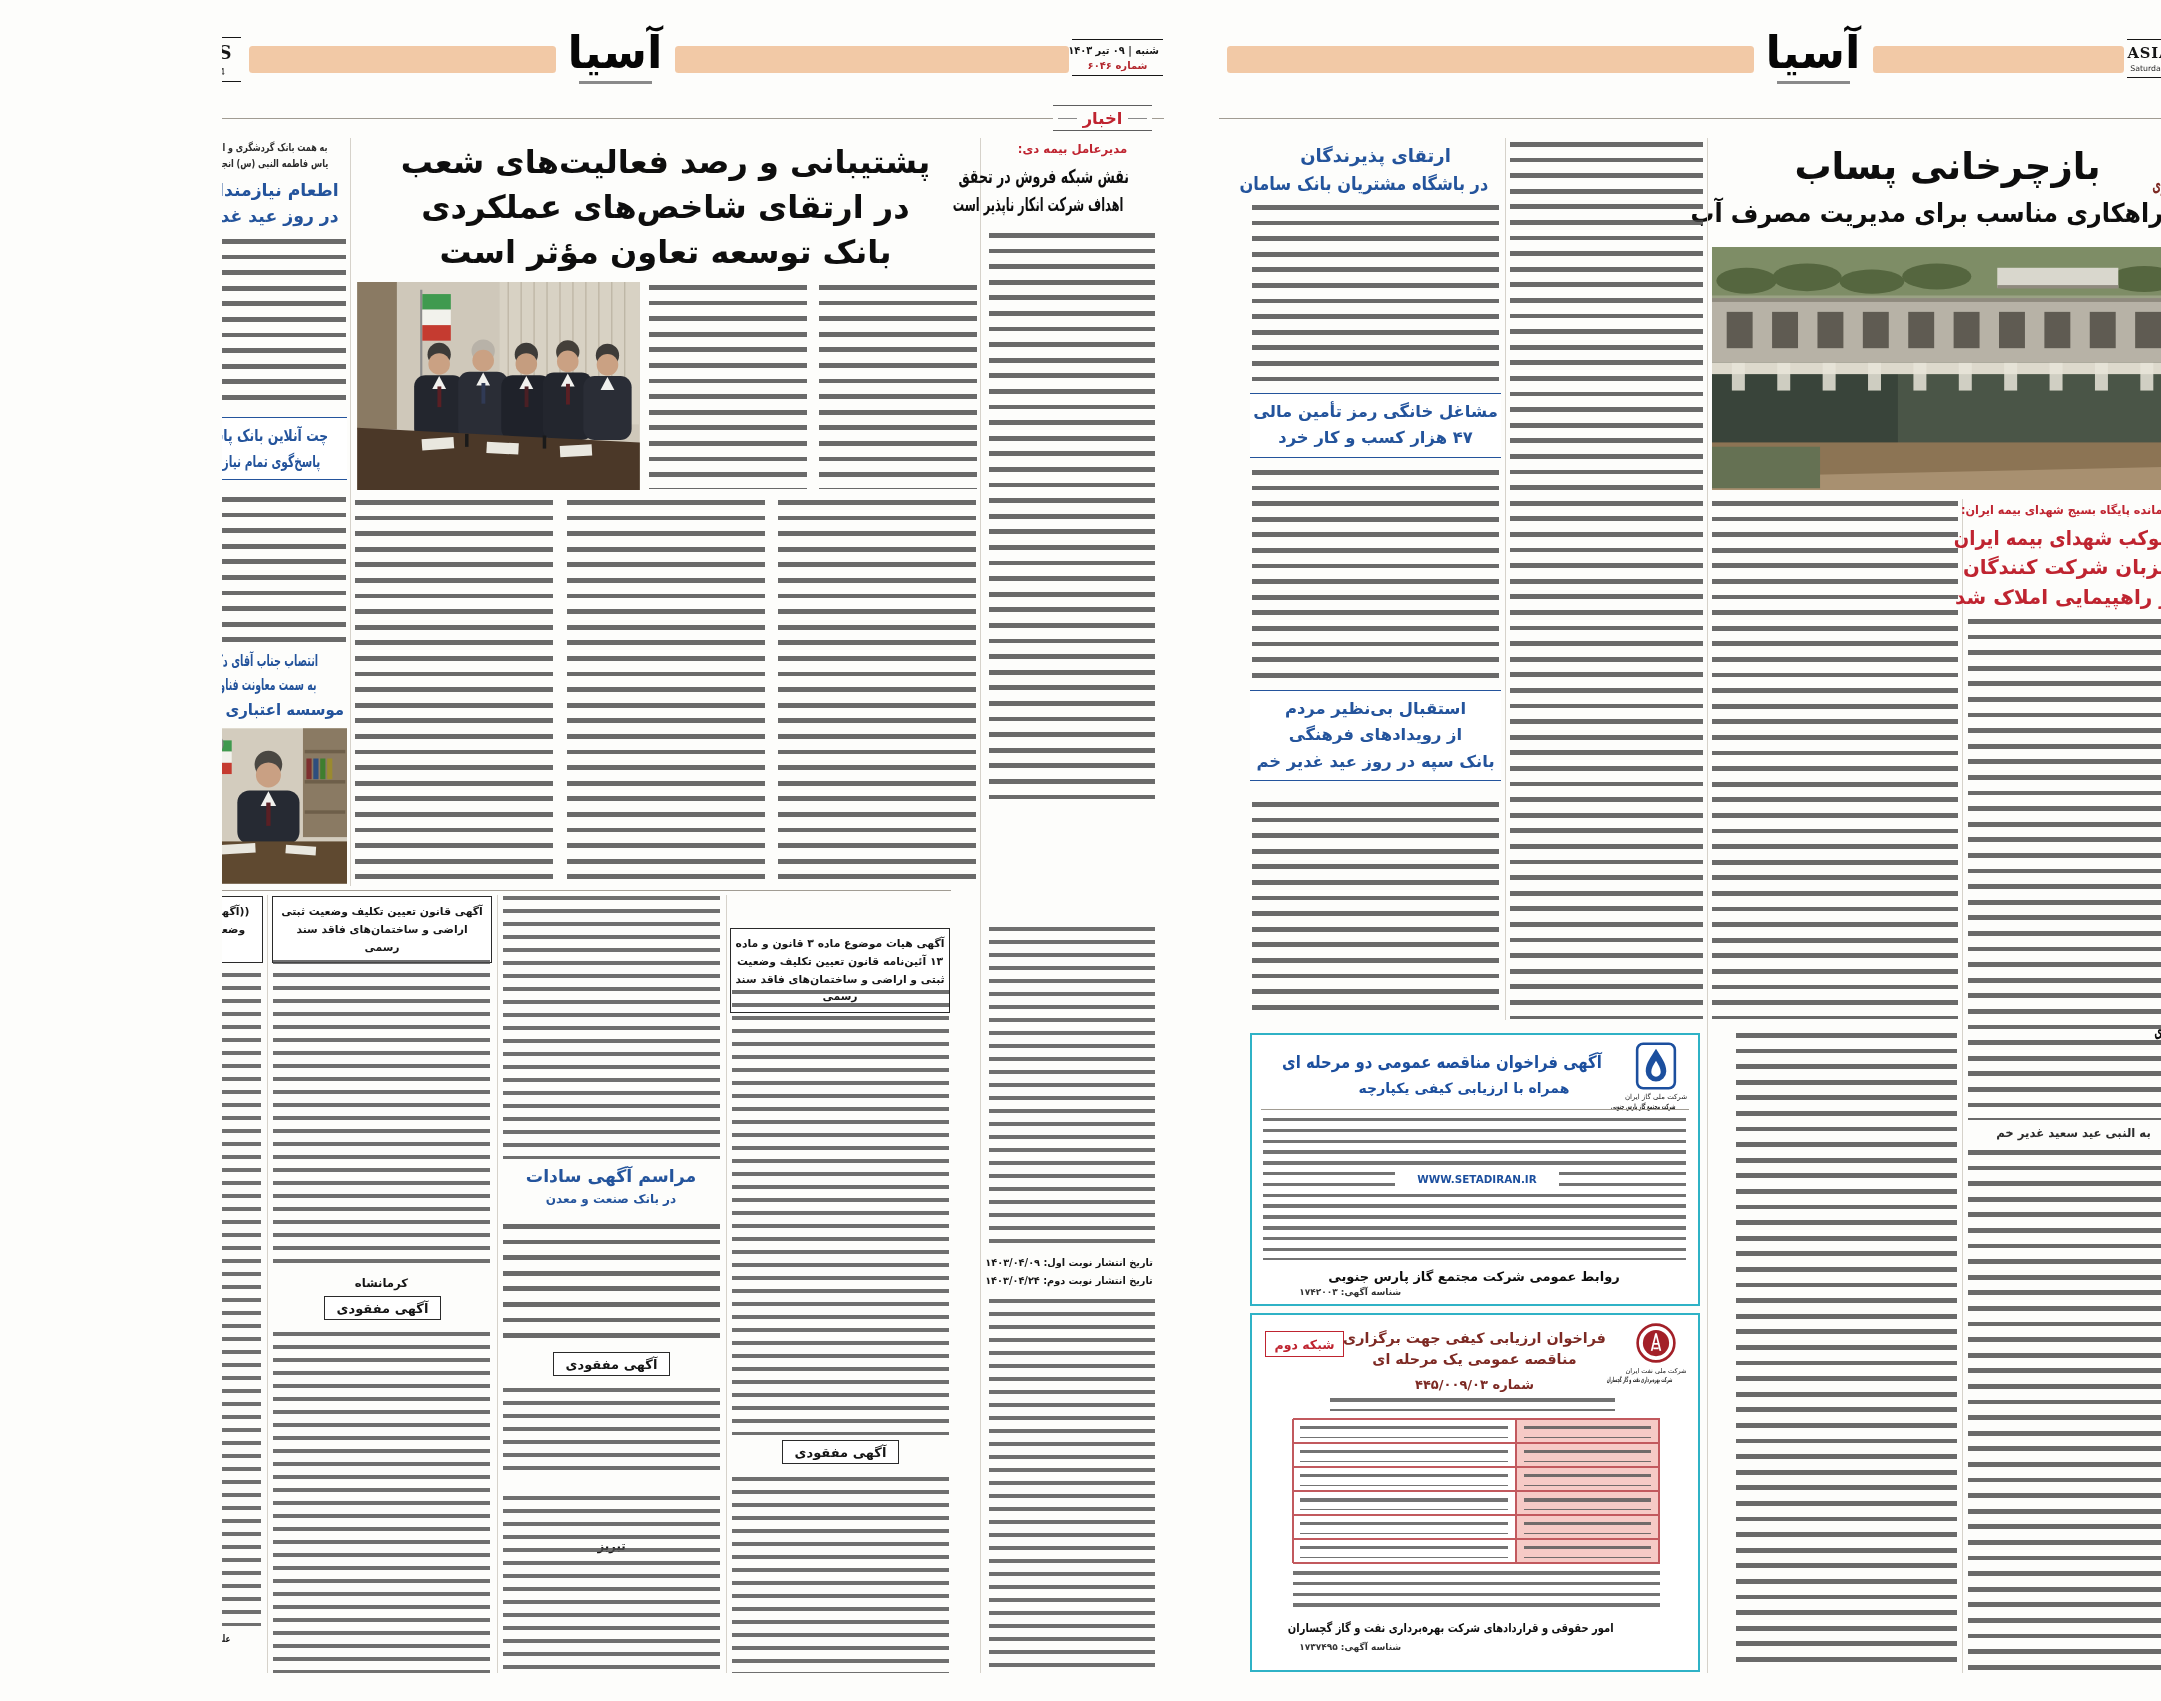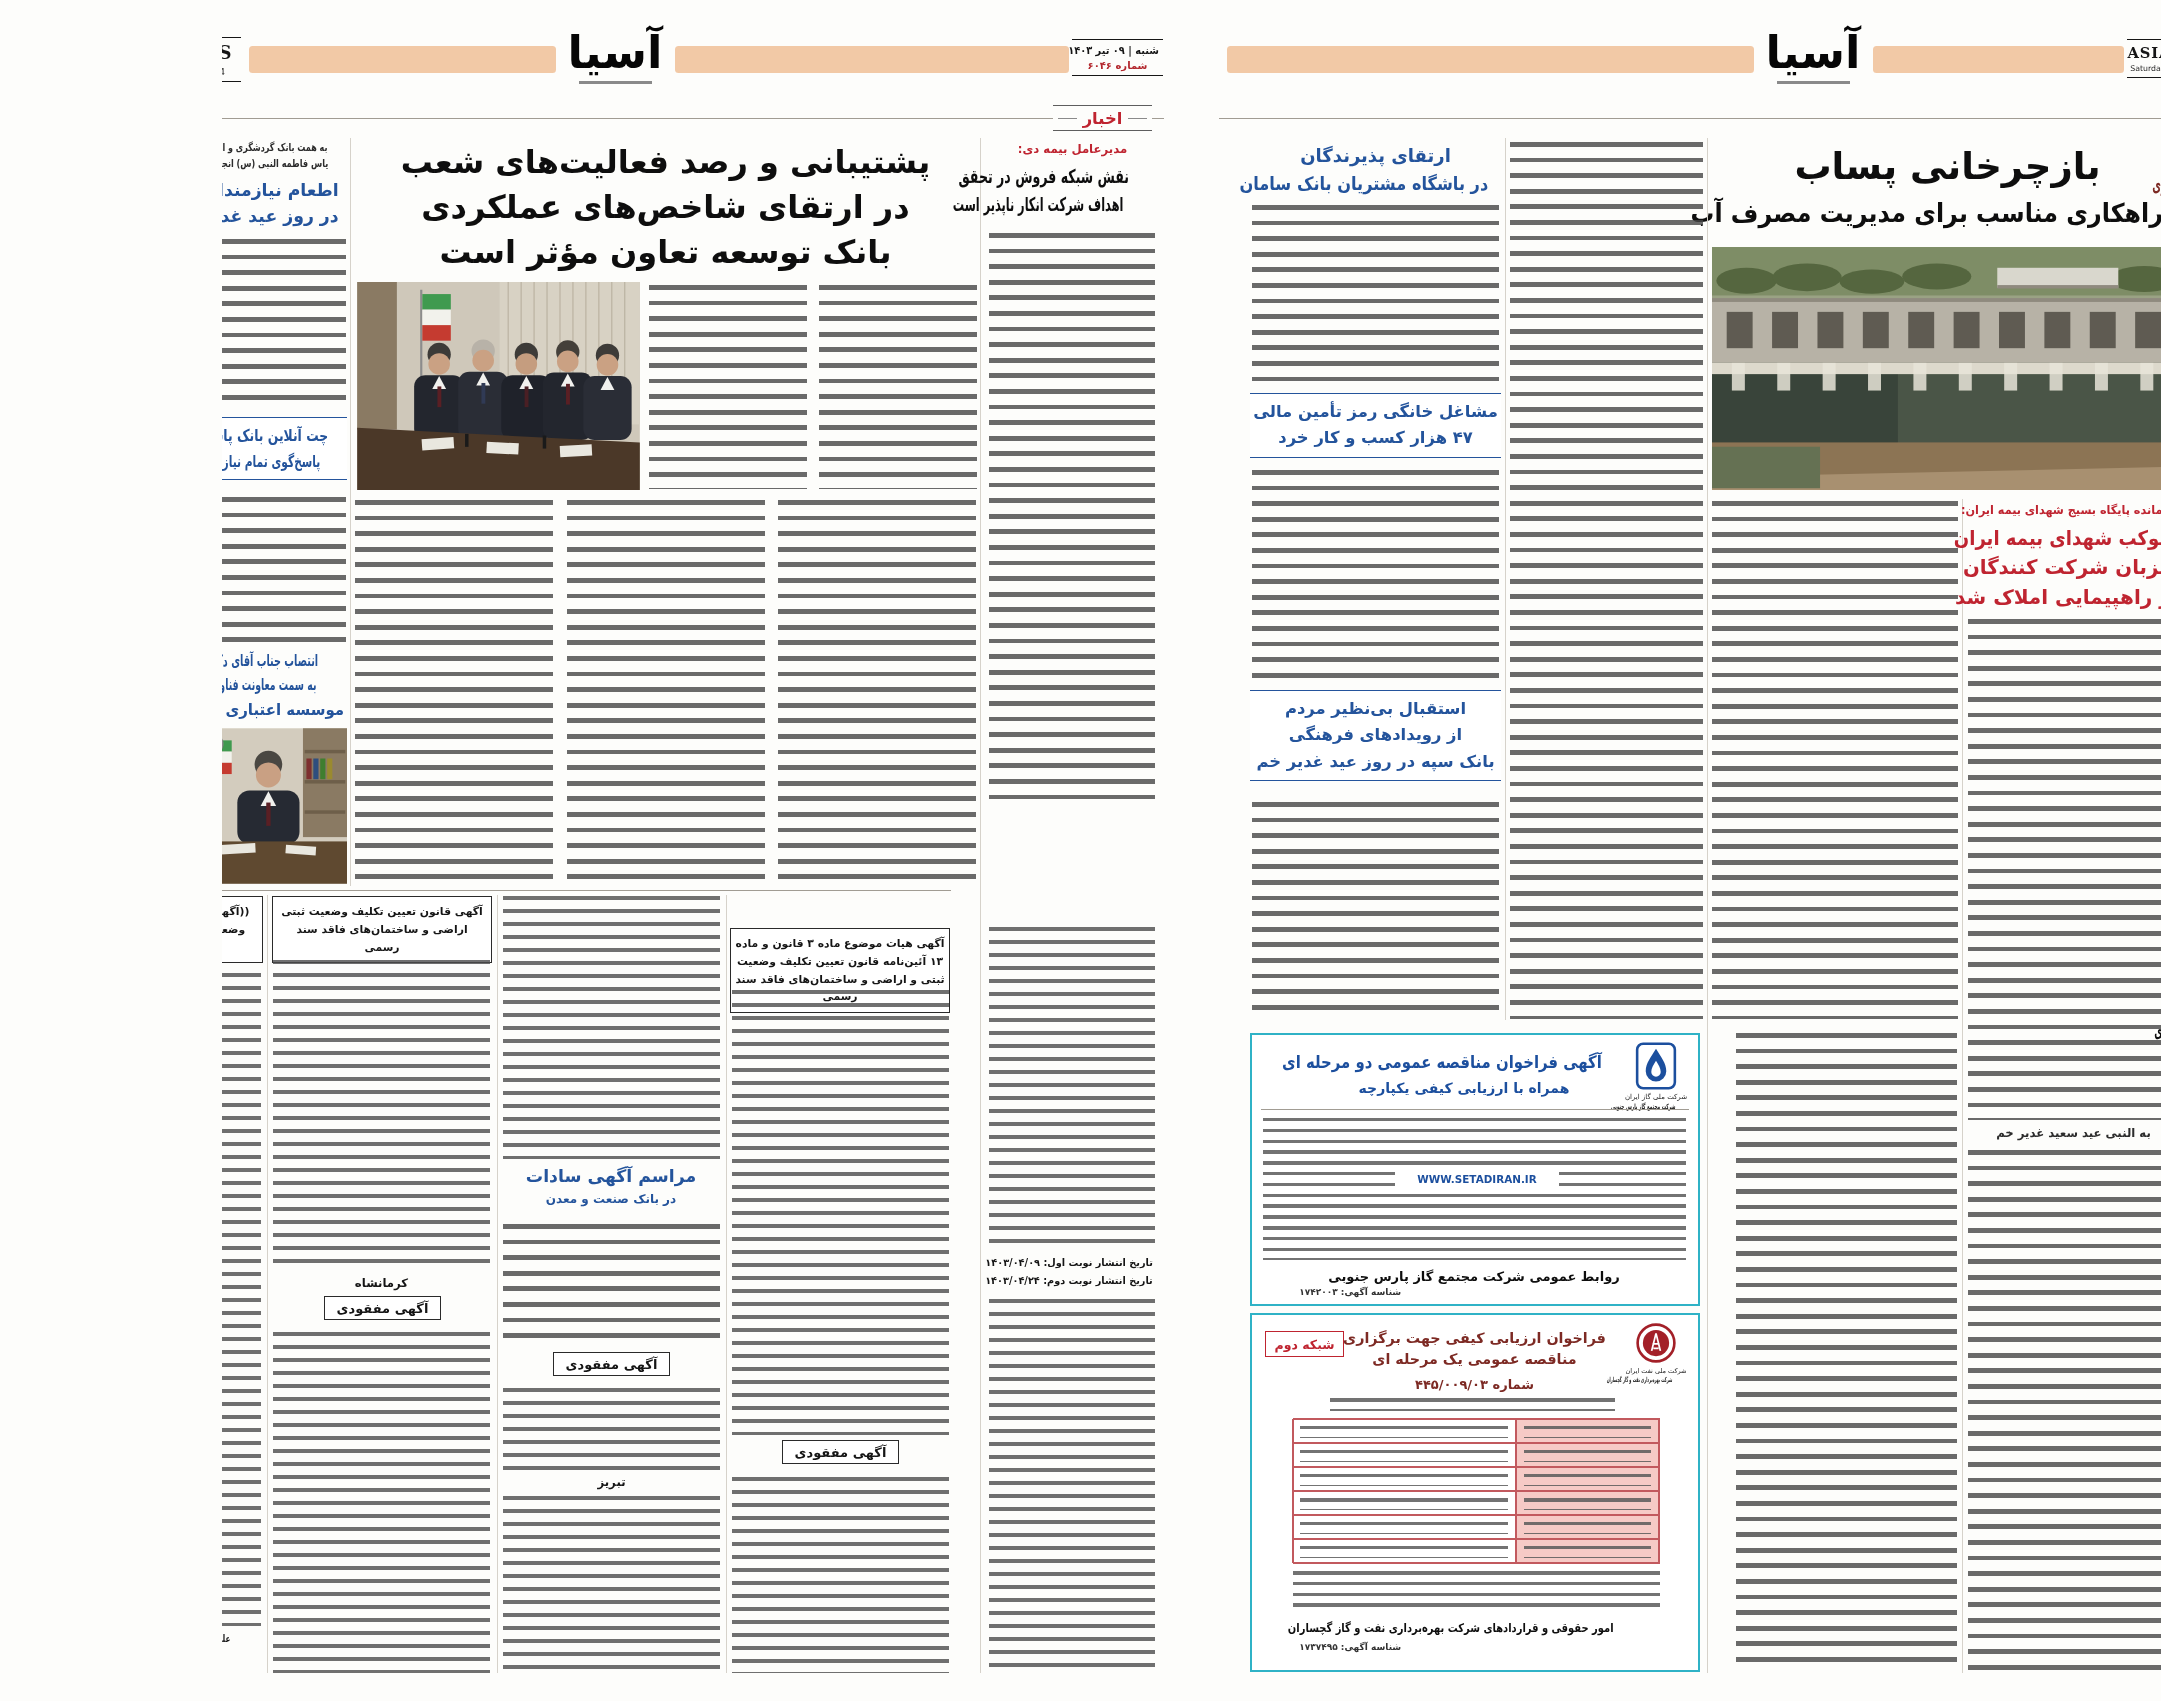--- a/index.html
+++ b/index.html
@@ -214,21 +214,21 @@
   <div class="abs lostbox" style="left:303px;top:1270px;width:117px">آگهی مفقودی</div>
   <div class="abs simf" style="left:252px;top:1306px;width:217px;height:341px"></div>
 
   <div class="abs vrule" style="left:476px;top:869px;height:778px"></div>
   <div class="abs simf" style="left:482px;top:870px;width:217px;height:263px"></div>
   <div class="abs hl blue fit" style="left:480px;top:1139px;width:220px;font-size:17.3px">مراسم آگهی سادات</div>
   <div class="abs hl blue fit" style="left:480px;top:1165px;width:220px;font-size:12px">در بانک صنعت و معدن</div>
   <div class="abs sim" style="left:482px;top:1198px;width:217px;height:123px"></div>
   <div class="abs lostbox" style="left:532px;top:1326px;width:117px">آگهی مفقودی</div>
   <div class="abs simf" style="left:482px;top:1362px;width:217px;height:85px"></div>
-  <div class="abs fit" style="left:482px;top:1449px;width:217px;font-size:11.7px;font-weight:700;text-align:center">تبریز</div>
+  <div class="abs fit" style="left:482px;top:1513px;width:217px;font-size:11.7px;font-weight:700;text-align:center">تبریز</div>
   <div class="abs simf" style="left:482px;top:1470px;width:217px;height:177px"></div>
 
   <div class="abs vrule" style="left:705px;top:869px;height:778px"></div>
   <div class="abs adtitle" style="left:709px;top:902px;width:220px">آگهی هیات موضوع ماده ۳ قانون و ماده ۱۳ آئین‌نامه قانون تعیین تکلیف وضعیت ثبتی و اراضی و ساختمان‌های فاقد سند رسمی</div>
   <div class="abs simf" style="left:711px;top:964px;width:217px;height:445px"></div>
   <div class="abs lostbox" style="left:761px;top:1414px;width:117px">آگهی مفقودی</div>
   <div class="abs simf" style="left:711px;top:1451px;width:217px;height:196px"></div>
 </div>
 
 <div class="page" id="p6">

